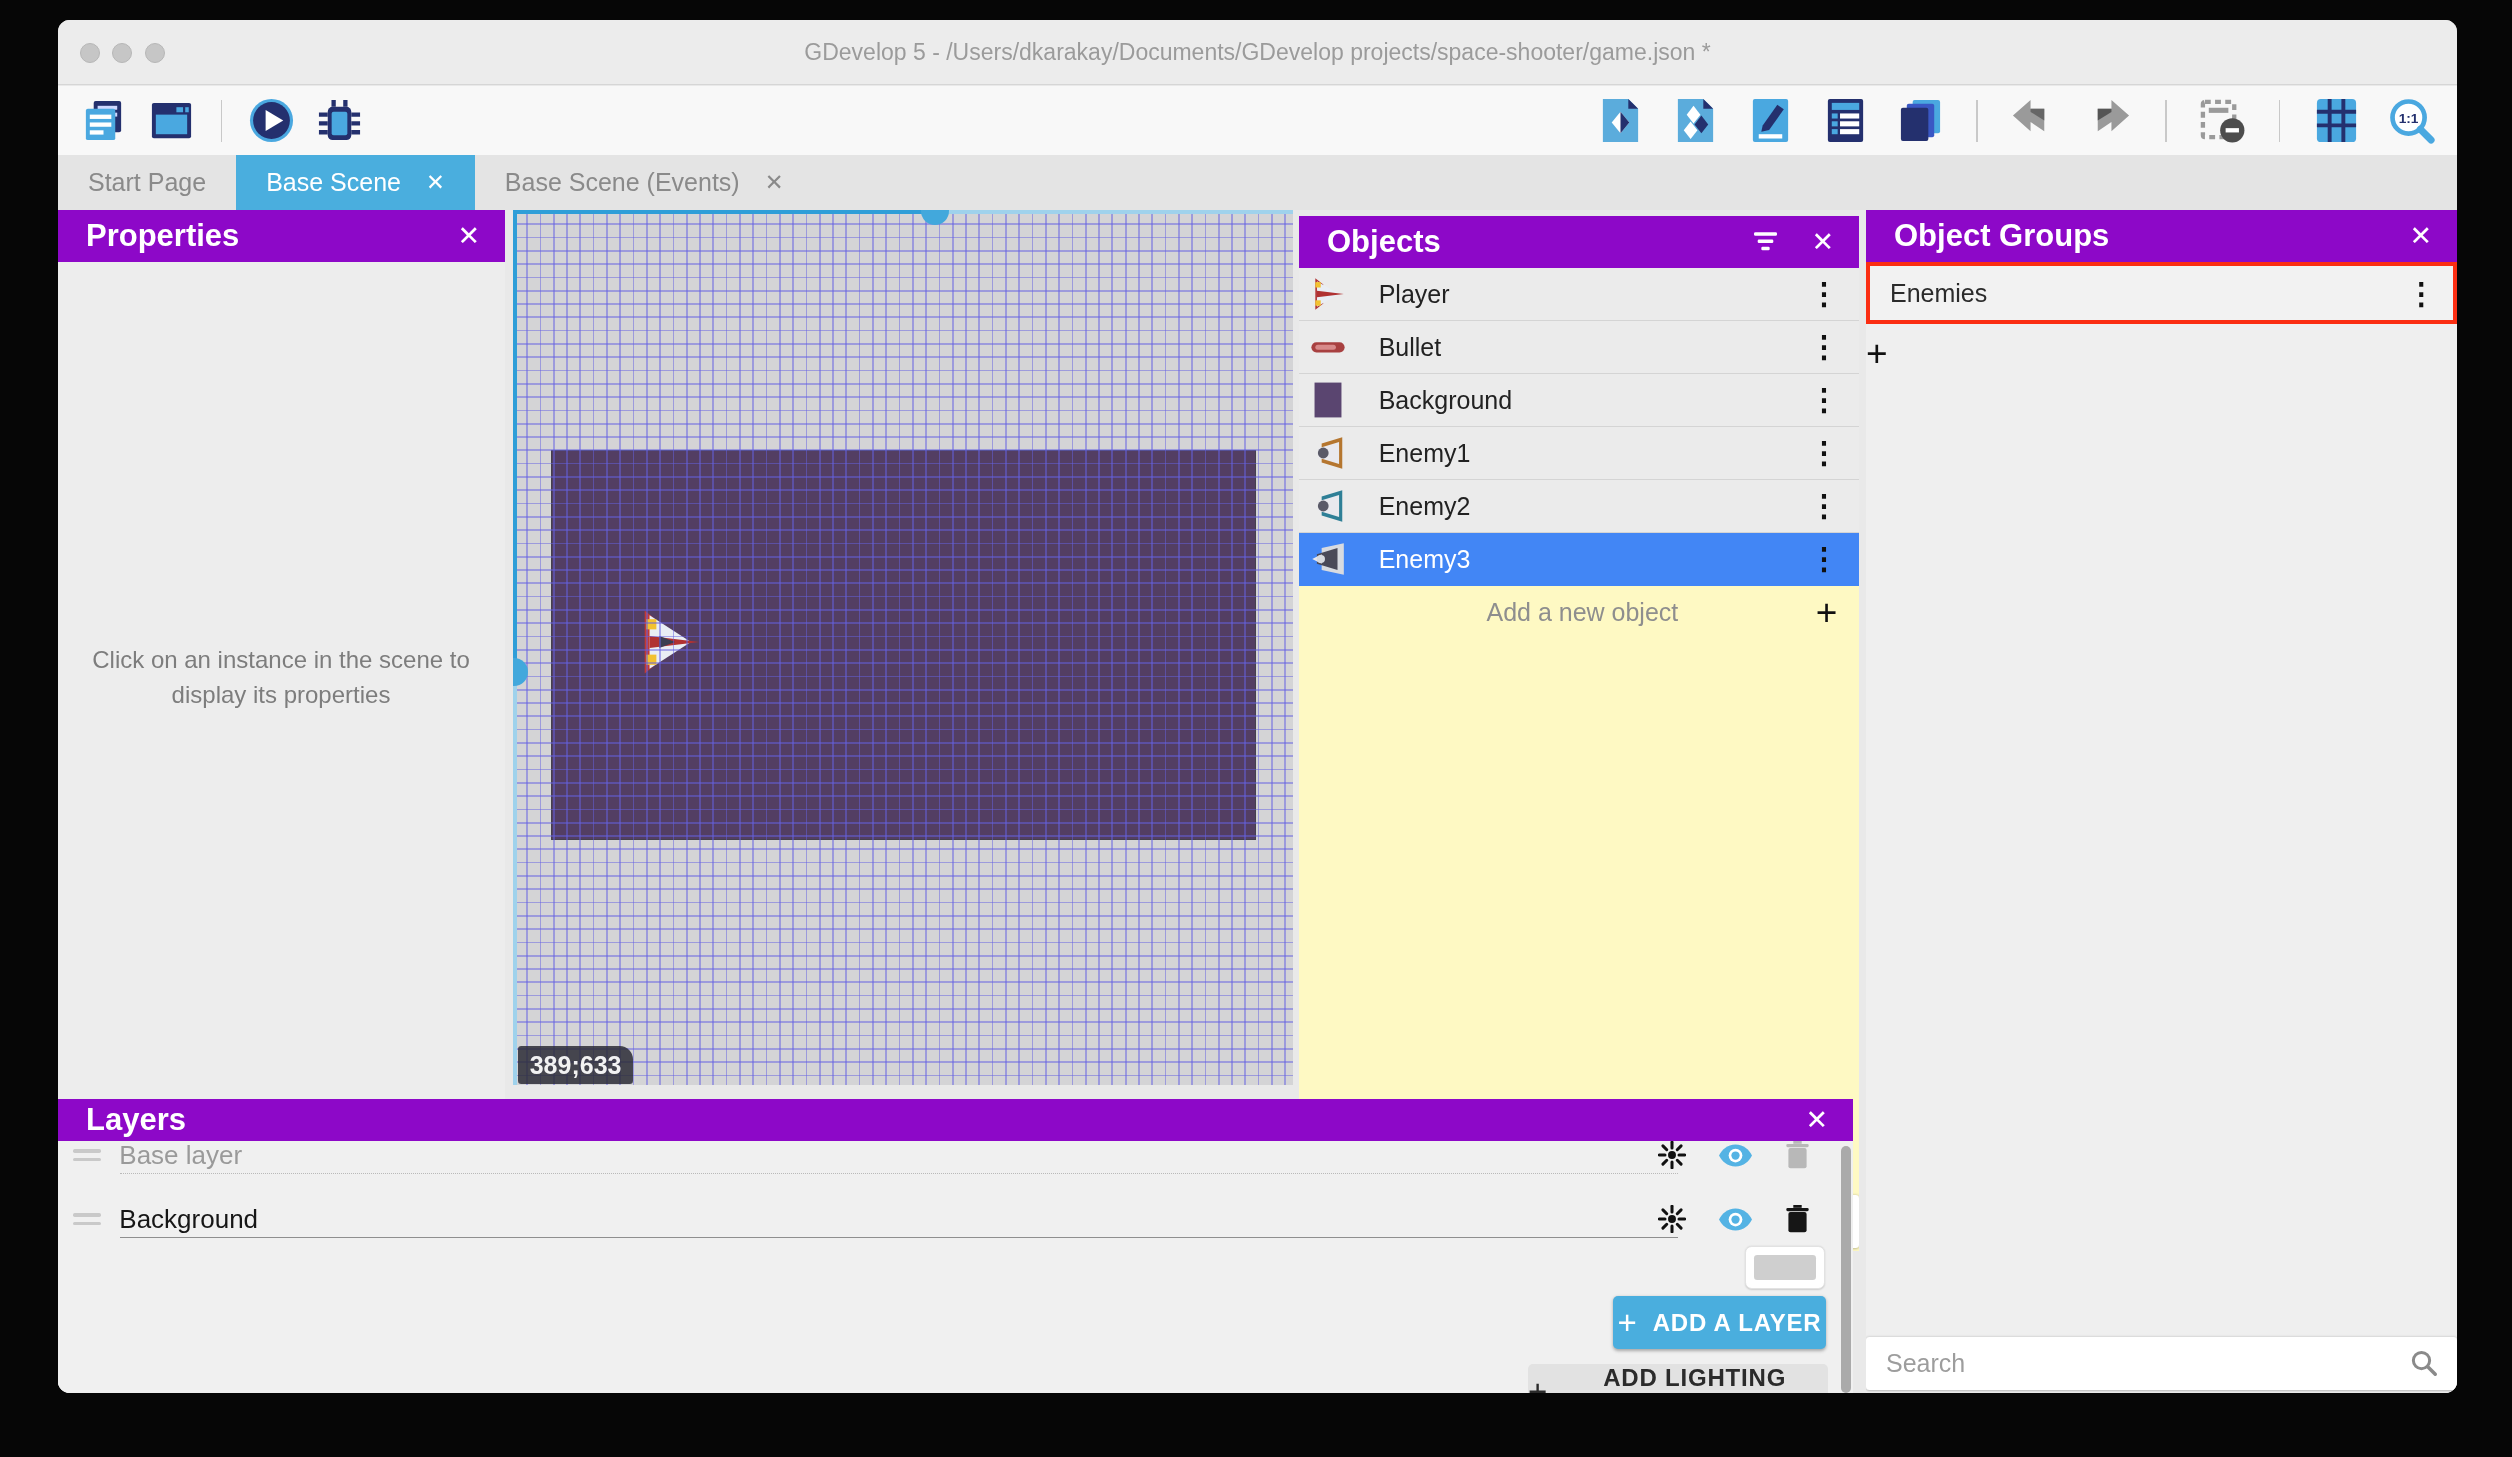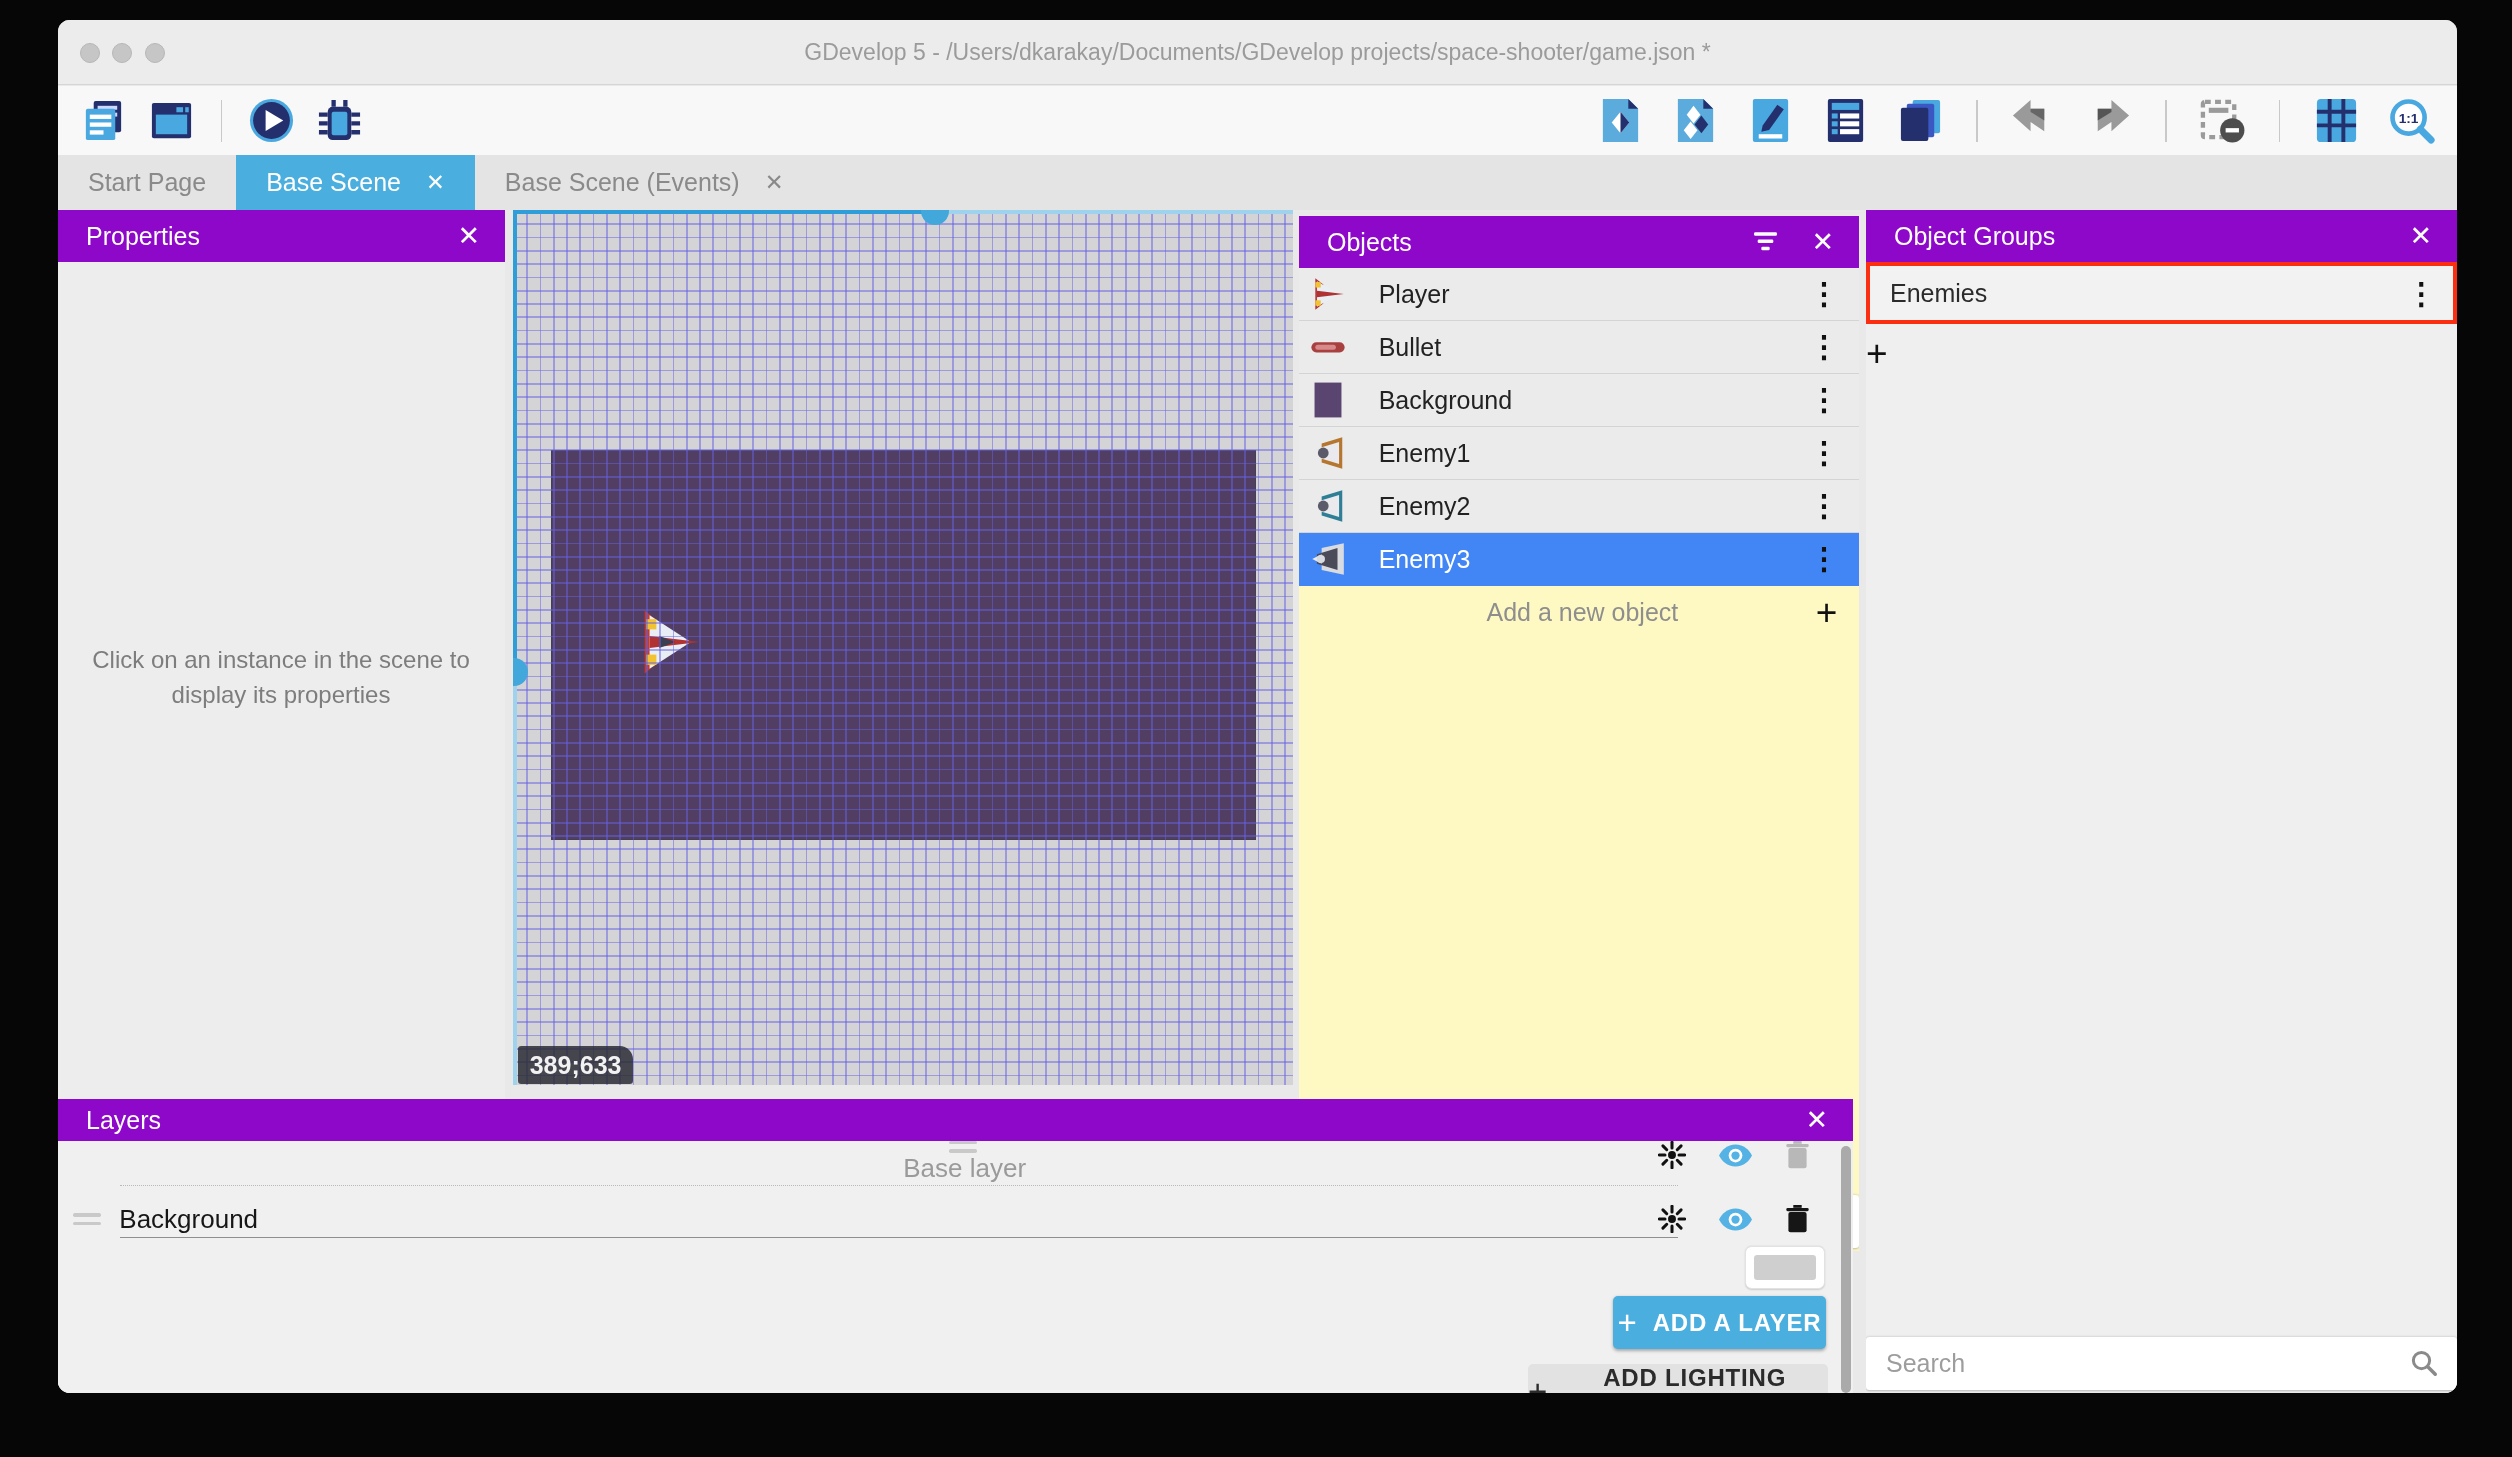--- a/index.html
+++ b/index.html
@@ -24,21 +24,21 @@
   .tabbar { position:absolute; left:0; top:135px; width:100%; height:55px; background:#e4e4e4; display:flex; align-items:stretch; }
   .tab { display:flex; align-items:center; gap:25px; padding:0 30px; font-size:25px; color:#8a8a8a; }
   .tab .x { font-size:22.5px; color:#8a8a8a; cursor:default; }
   .tab.active { background:#4aaede; color:#fff; }
   .tab.active .x { color:#fff; }
 
   
   .content { position:absolute; left:0; top:190px; width:2399px; height:1183px; background:#e9e9e9; }
   .panel { position:absolute; overflow:hidden; }
   .phead { position:absolute; left:0; top:0; width:100%; height:52px; background:#8d08c8; color:#fff; display:flex; align-items:center; }
-  .phead .ptitle { font-size:25px; margin-left:28px; font-weight:400; }
+  .phead .ptitle { font-size:31px; margin-left:28px; font-weight:700; }
   .phead .spacer { flex:1; }
   .phead .hx { font-size:27px; margin-right:25px; color:#fff; }
   .phead .filter { margin-right:33px; }
 
   
   .p-props { left:0; top:0; width:447px; height:889px; background:#ededed; }
   .props-msg { position:absolute; top:433px; left:23px; width:400px; text-align:center; font-size:24px; line-height:1.45; color:#7d7d7d; }
 
   
   .canvas { position:absolute; left:448px; top:0; width:780px; height:875px; background:#d4d4d6; overflow:hidden;margin-left:7px; }
@@ -419,21 +419,21 @@
       </div>
     </div>
 
     <div class="panel p-layers">
       <div class="phead lhead">
         <span class="ptitle">Layers</span>
         <span class="spacer"></span>
         <span class="hx">✕</span>
       </div>
 
-      <div class="layer-row" style="top:42px;flex-direction:column;">
+      <div class="layer-row" style="top:30px;">
         <span class="drag">
             <i></i>
             <i></i>
           </span>
         <span class="lname dim">Base layer</span>
         <span class="lrule"></span>
         <span class="licons">
           <svg width="28" height="28" viewBox="0 0 24 24">
               <g stroke="#111" stroke-width="2.6" stroke-linecap="round">
                 <line x1="12" y1="1" x2="12" y2="6"></line>

